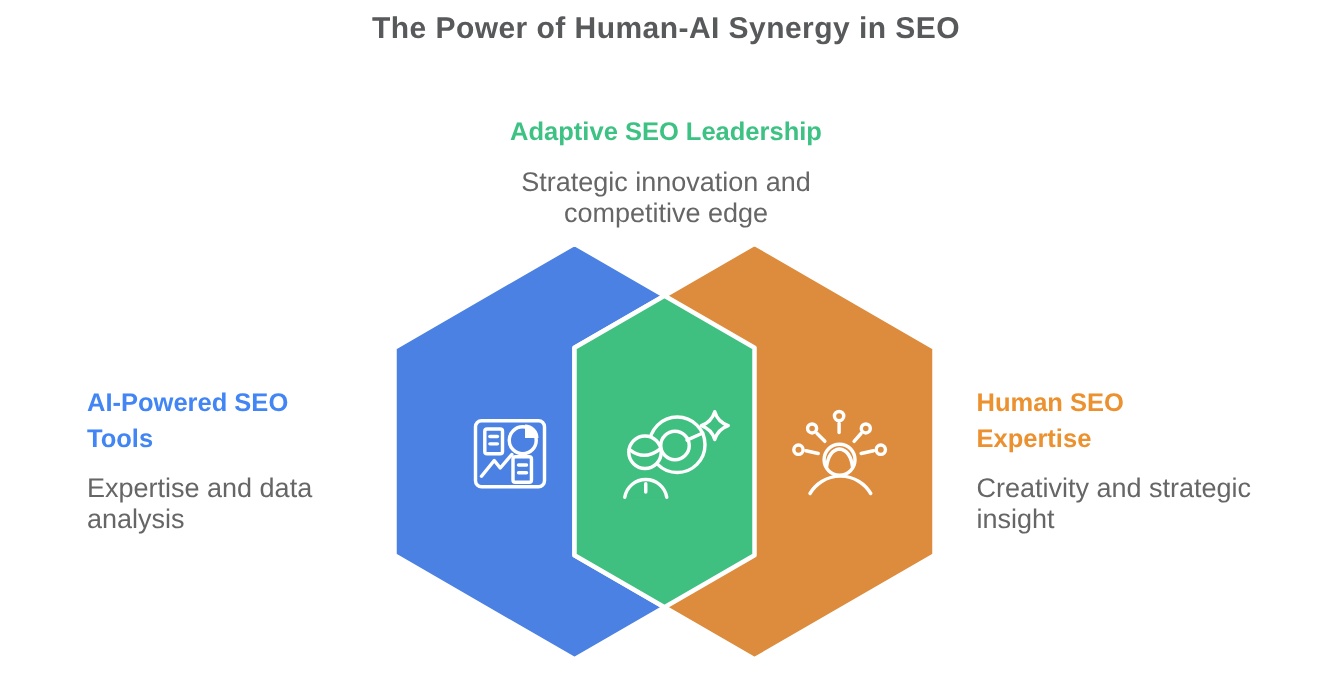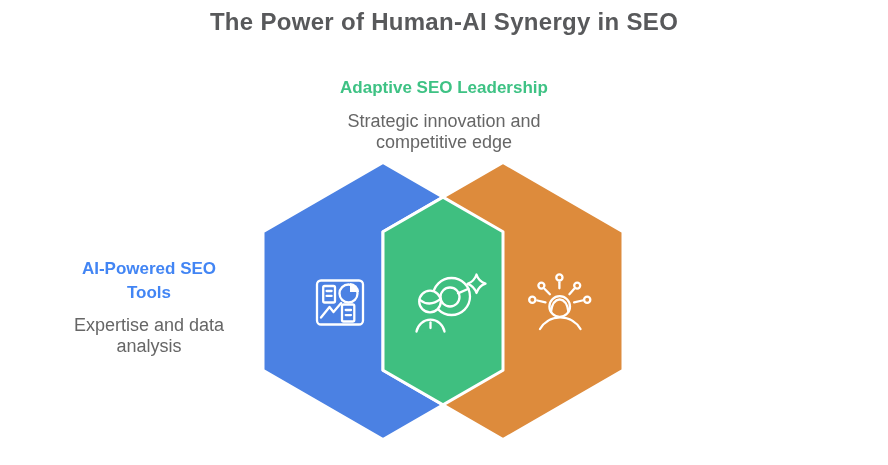--- a/index.html
+++ b/index.html
@@ -10,21 +10,21 @@
     background: #ffffff;
     overflow: hidden;
     font-family: "Liberation Sans", sans-serif;
   }
   .title {
     position: absolute;
     top: 8px; left: 0;
     width: 888px;
     margin: 0;
     text-align: center;
-    font-size: 24px;
+    font-size: 20px;
     font-weight: 700;
     letter-spacing: 0.3px;
     color: var(--title-text, #58595B);
   }
   .diagram { position: absolute; top: 0; left: 0; }
 
   .hex-blue   { fill: var(--blue, #4B81E3); }
   .hex-orange { fill: var(--orange, #DD8B3C); }
   .hex-green  { fill: var(--green, #3FBF80); }
   .hex {
@@ -52,21 +52,21 @@
   .desc {
     font-size: 18px;
     line-height: 20.5px;
     color: var(--body-text, #666666);
     white-space: pre-line;
   }
   .label-center { top: 77px; left: 0; width: 888px; text-align: center; }
   .label-center .heading { line-height: 21px; color: var(--green-heading, #3EC284); }
   .label-center .desc { margin-top: 13px; }
 
-  .label-left { top: 257px; left: 58px; width: 182px; text-align: center; }
+  .label-left { top: 257px; left: 58px; width: 182px; text-align: left; }
   .label-left .heading { color: var(--blue-heading, #4285F4); }
   .label-left .desc { margin-top: 10px; }
 
   .label-right { top: 257px; left: 651px; width: 200px; text-align: left; }
   .label-right .heading { color: var(--orange-heading, #EC9130); }
   .label-right .desc { margin-top: 10px; }
 </style>
 </head>
 <body>
 
@@ -127,14 +127,20 @@
 competitive edge</div>
   </div>
 
   <div class="label label-left">
     <div class="heading">AI-Powered SEO
 Tools</div>
     <div class="desc">Expertise and data
 analysis</div>
   </div>
 
+  <div class="label label-right">
+    <div class="heading">Human SEO
+Expertise</div>
+    <div class="desc">Creativity and strategic
+insight</div>
+  </div>
 
 </div>
 
 </body></html>

